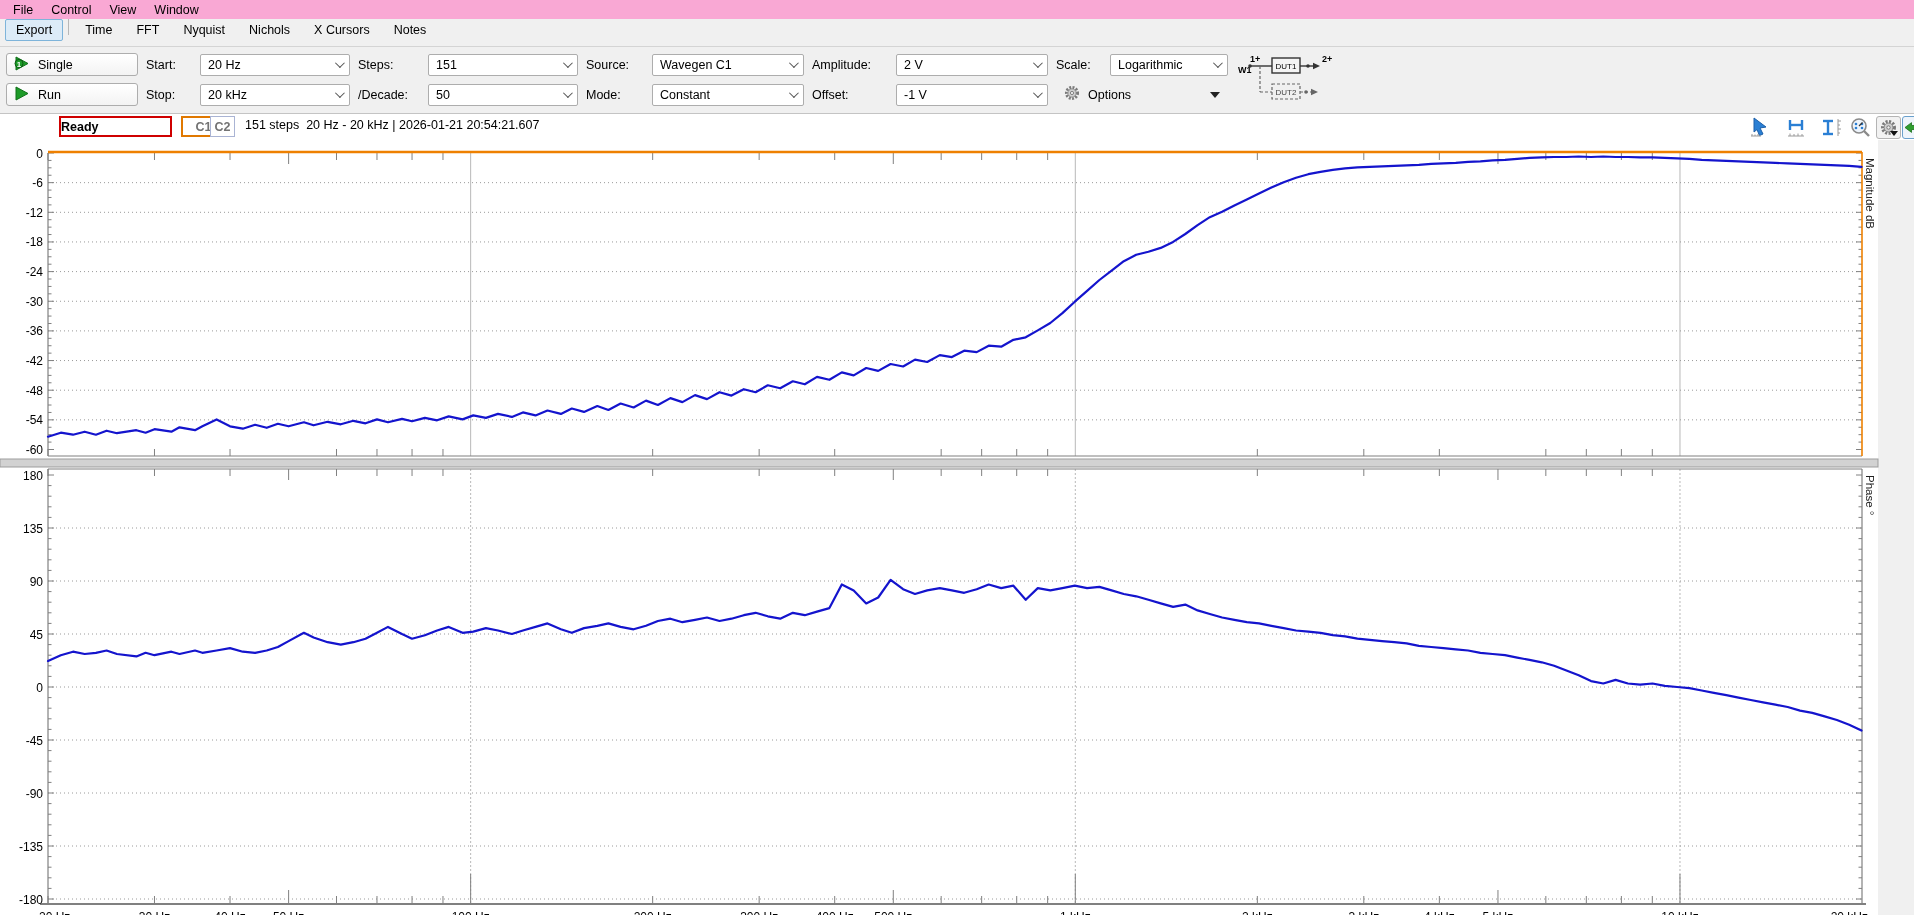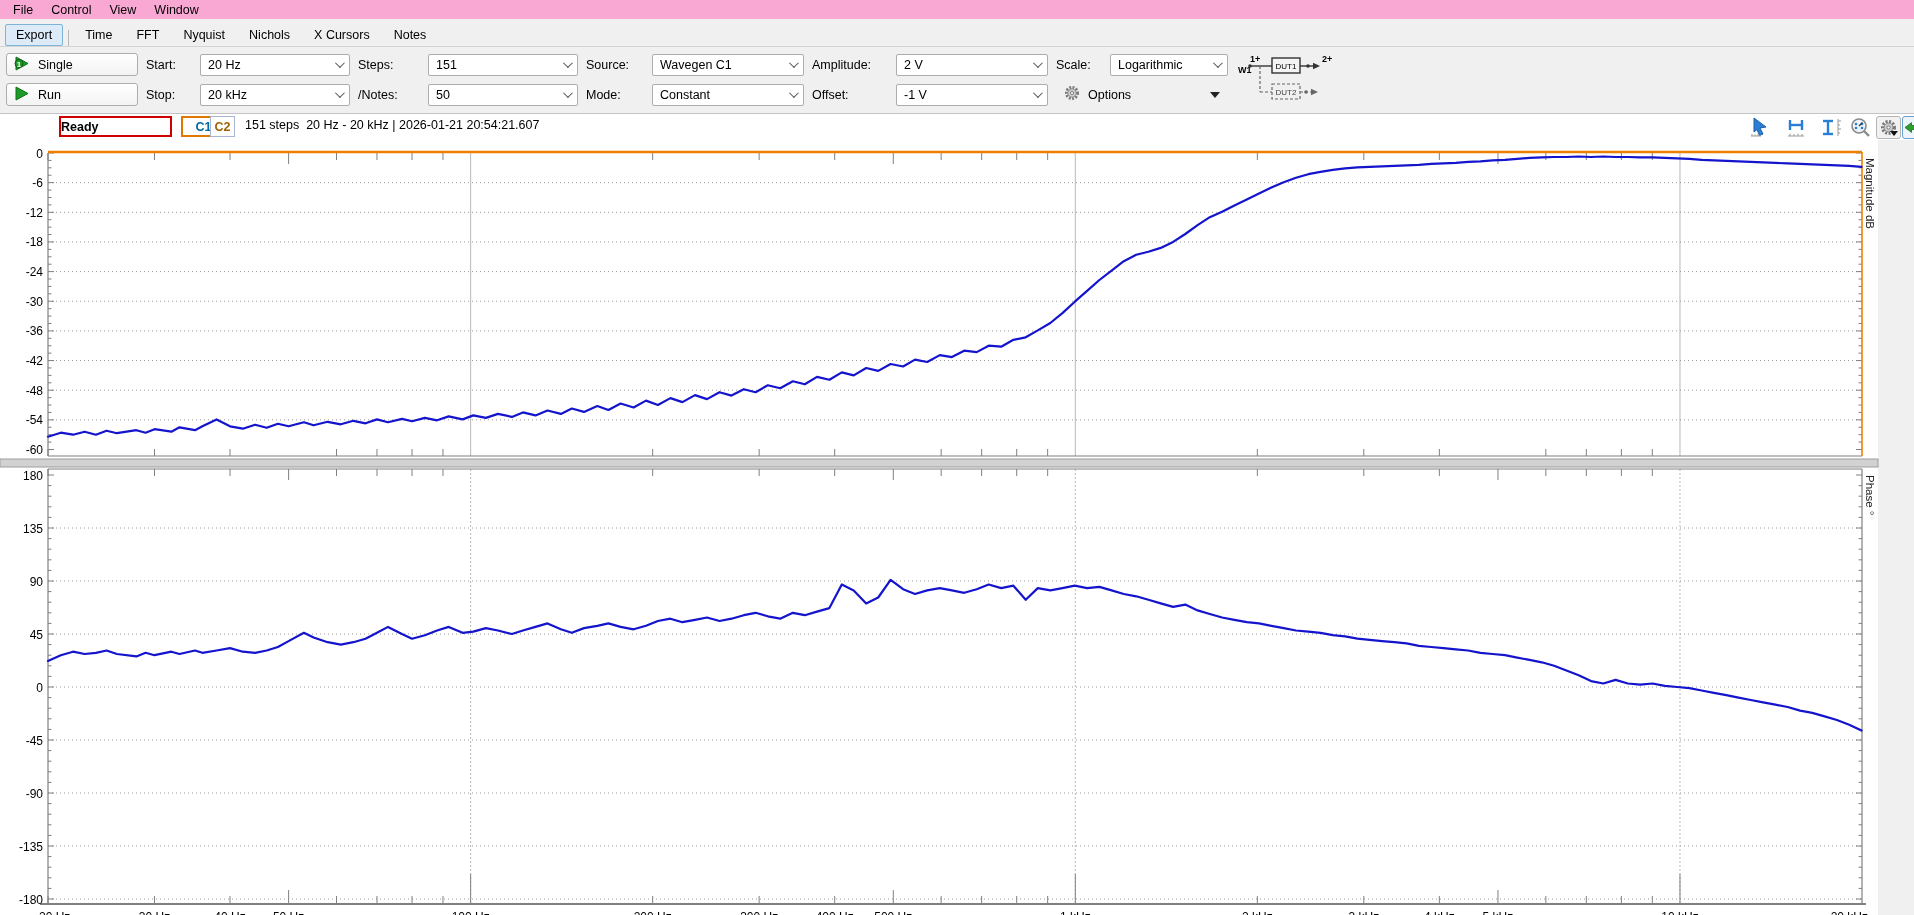--- a/index.html
+++ b/index.html
@@ -1,20 +1,20 @@
 <!DOCTYPE html>
 <html><head>
 <meta charset="utf-8">
 <style>
   * { margin:0; padding:0; box-sizing:border-box; }
   html,body { width:1914px; height:915px; overflow:hidden; background:#fff;
               font-family:"Liberation Sans","DejaVu Sans",sans-serif; font-size:12.5px; color:#000; }
   .menubar { height:19px; background:#f9a8d4; display:flex; align-items:center; padding-left:4px; }
   .menu-item { padding:1px 9px; cursor:default; }
-  .tabbar { height:28px; background:#f0f0f0; display:flex; align-items:flex-end; padding-left:4px;
+  .tabbar { height:28px; background:#f0f0f0; display:flex; align-items:flex-start; padding-left:4px;
             border-bottom:1px solid #d4d4d4; }
   .tab { padding:3px 10px; margin:0 1px; border:1px solid transparent; border-radius:2px; }
   .tab.active { background:#dcebf7; border-color:#7eb4da; }
   .tab-sep { width:1px; height:16px; background:#b8b8b8; margin:0 4px; }
   .toolbar { background:#f0f0f0; border-bottom:1px solid #c4c4c4; padding:5px 6px 6px 6px; }
   .tb-grid { display:grid; grid-template-columns:132px 46px 150px 62px 150px 58px 152px 76px 152px 46px 118px auto;
              grid-column-gap:8px; grid-row-gap:5px; align-items:center; }
   .tb-label { text-align:left; white-space:nowrap; }
   .tb-btn { height:23px; background:linear-gradient(#ffffff,#f3f3f3); border:1px solid #adadad;
             border-radius:3px; display:flex; align-items:center; padding-left:7px; gap:8px; }
@@ -24,22 +24,22 @@
           transform:rotate(45deg) translateY(-2px); }
   .options-btn { grid-column:10 / span 2; height:22px; display:flex; align-items:center; gap:8px;
                  padding:0 8px; border-radius:2px; }
   .options-btn .caret { width:0; height:0; border-left:5px solid transparent; border-right:5px solid transparent;
                  border-top:6px solid #222; margin-left:auto; }
   .statusbar { position:relative; height:26px; background:#ffffff; }
   .ready-box { position:absolute; left:59px; top:2px; width:113px; height:21px; border:2px solid #cf0000;
                display:flex; align-items:center; justify-content:flex-start; font-weight:bold; background:#fff; }
   .ch-box { position:absolute; top:2px; height:21px; display:flex; align-items:center; justify-content:center;
             font-weight:bold; background:#fff; }
-  .c1 { left:181px; width:45px; border:2px solid #e07800; color:#0369a1; }
-  .c2 { left:210px; width:25px; border:1px solid #aab4d4; color:#a16207; }
+  .c1 { left:181px; width:45px; border:2px solid #e07800; color:#737373; }
+  .c2 { left:210px; width:25px; border:1px solid #aab4d4; color:#737373; }
   .summary { position:absolute; left:245px; top:4px; white-space:pre; }
   .sicon { position:absolute; top:3px; width:24px; height:21px; }
   .icon-btn { position:absolute; top:2px; width:25px; height:23px; background:#f2f2f2;
               border:1px solid #b4b4b4; border-radius:3px; display:flex; align-items:center; justify-content:center; }
   .icon-btn .dd { position:absolute; right:2px; bottom:2px; width:0; height:0;
                   border-left:4px solid transparent; border-right:4px solid transparent; border-top:5px solid #111; }
   .green-btn { position:absolute; left:1902px; top:2px; width:18px; height:23px; background:#eef4fb;
                border:1px solid #6aa0cc; border-radius:3px; display:flex; align-items:center; justify-content:center; }
   #chart-wrap { position:relative; width:1914px; height:791px; background:#fff; }
   svg text { font-family:"Liberation Sans","DejaVu Sans",sans-serif; }
@@ -142,21 +142,21 @@
       <div class="tb-label" style="grid-area: 1 / 10;">Scale:</div>
       <div class="tb-select" style="grid-area: 1 / 11;">
         <span>Logarithmic</span>
         <span class="chev"></span>
       </div>
       <div class="tb-label" style="grid-area: 2 / 2;">Stop:</div>
       <div class="tb-select" style="grid-area: 2 / 3;">
         <span>20 kHz</span>
         <span class="chev"></span>
       </div>
-      <div class="tb-label" style="grid-area: 2 / 4;">/Notes:</div>
+      <div class="tb-label" style="grid-area: 2 / 4;">/Decade:</div>
       <div class="tb-select" style="grid-area: 2 / 5;">
         <span>50</span>
         <span class="chev"></span>
       </div>
       <div class="tb-label" style="grid-area: 2 / 6;">Mode:</div>
       <div class="tb-select" style="grid-area: 2 / 7;">
         <span>Constant</span>
         <span class="chev"></span>
       </div>
       <div class="tb-label" style="grid-area: 2 / 8;">Offset:</div>

